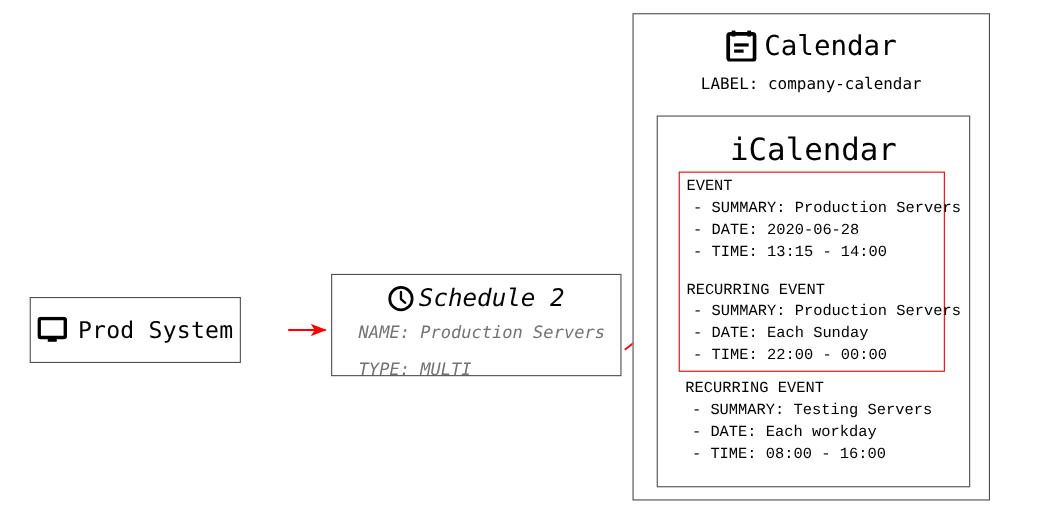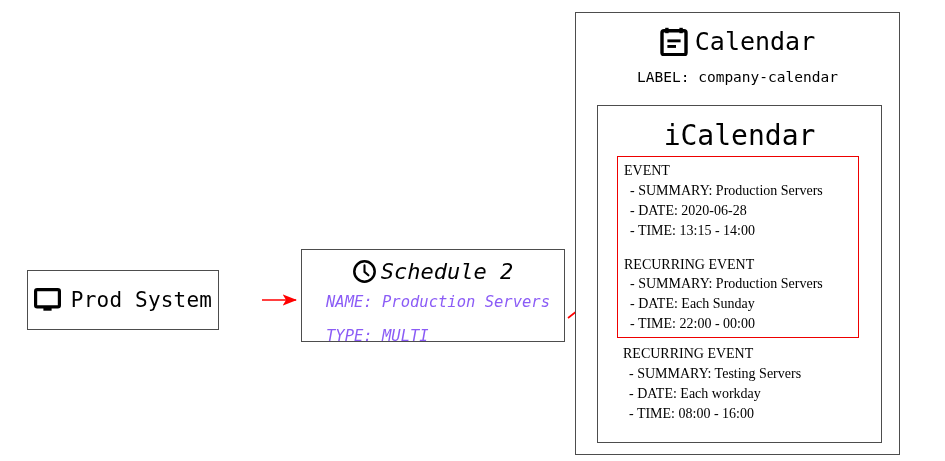--- a/index.html
+++ b/index.html
@@ -64,21 +64,21 @@
     justify-content: center;
     gap: 4px;
     font-size: 22px;
     white-space: nowrap;
   }
   #schedule-node .attr-list {
     margin-top: 11px;
     padding-left: 24px;
   }
   .attr-line {
-    color: #8b5cf6;
+    color: #737373;
     font-size: 15.5px;
     line-height: 1.0;
     margin-bottom: 18px;
     white-space: nowrap;
   }
 
   
   #calendar-node {
     left: 575px;
     top: 12px;
@@ -121,21 +121,21 @@
     left: 19px;
     top: 50px;
     width: 242px;
     height: 182px;
     box-sizing: border-box;
     border: 1.3px solid #ee0000;
     background: transparent;
   }
 
   .event-block {
-    font-family: Liberation Serif, serif;
+    font-family: Liberation Mono, monospace;
     font-size: 14px;
     line-height: 1.42;
     white-space: nowrap;
   }
   .event-block .ev-head {
     padding-left: 6px;
   }
   .event-block .ev-item {
     padding-left: 12px;
   }

